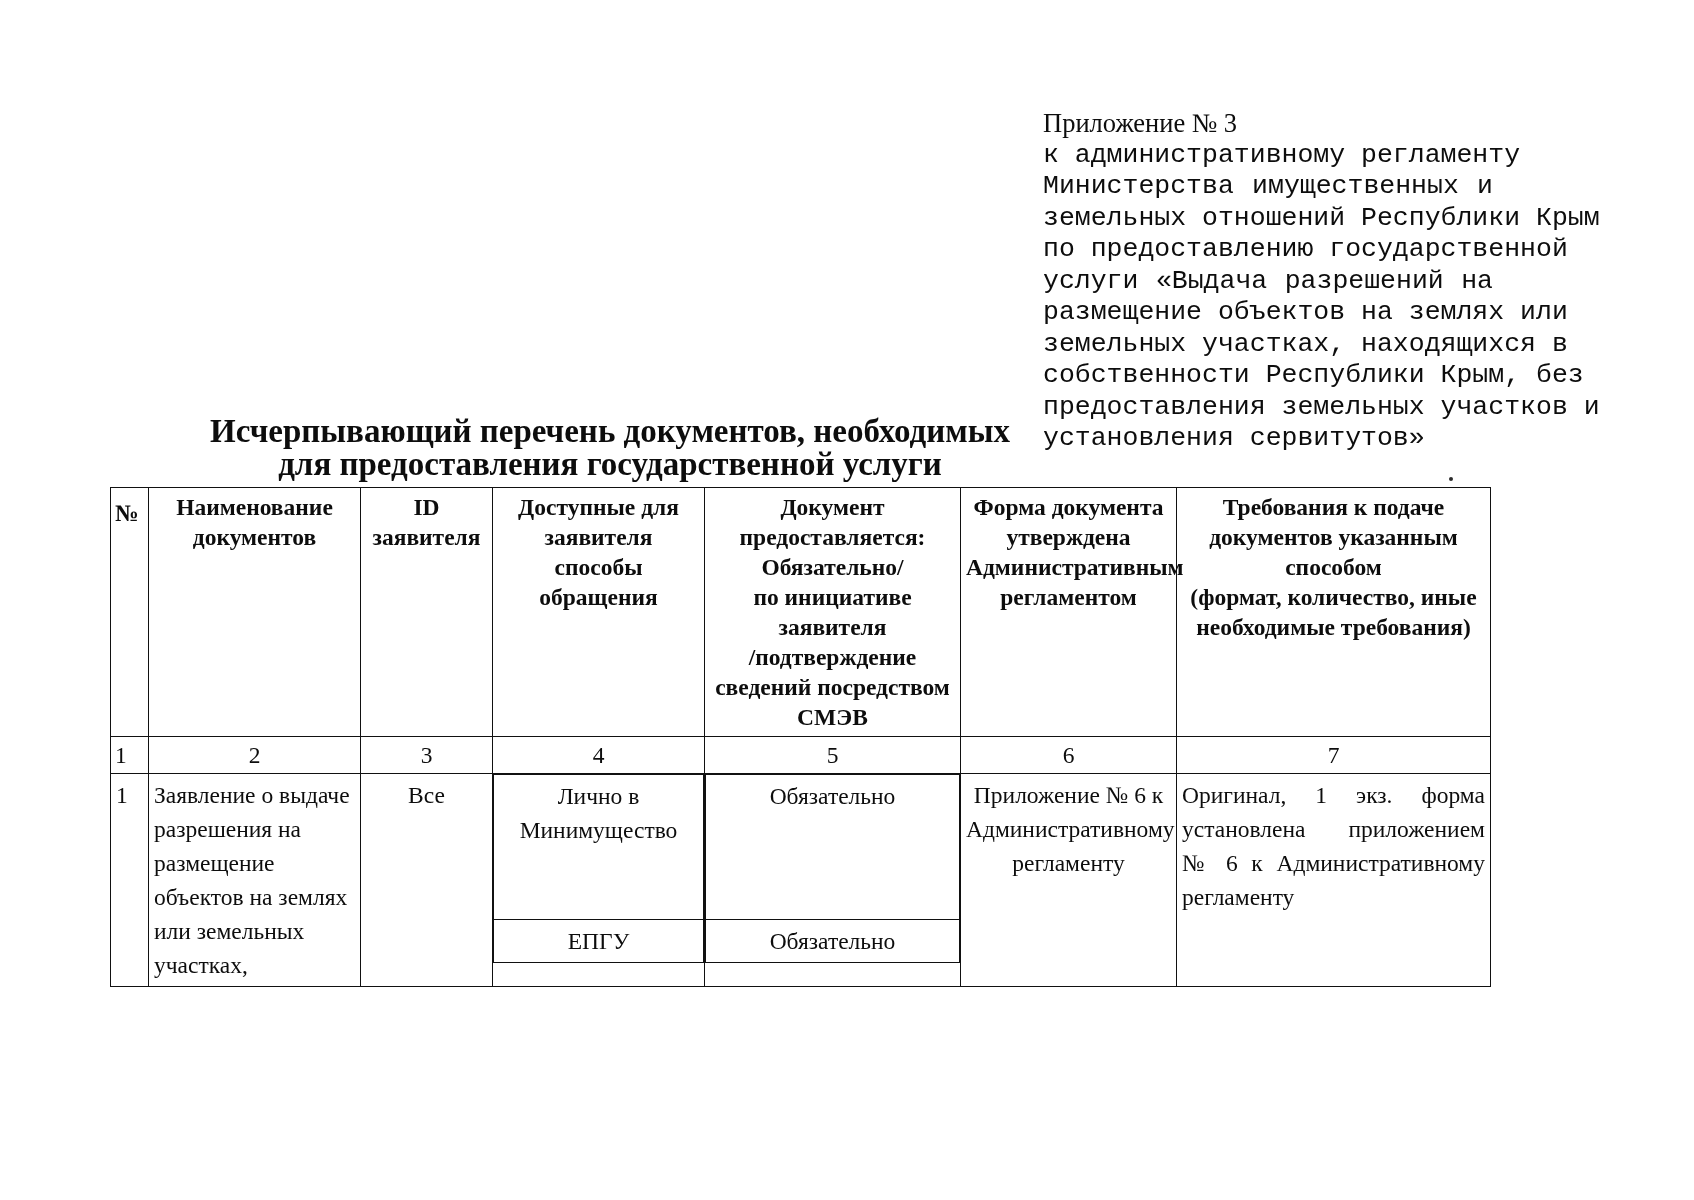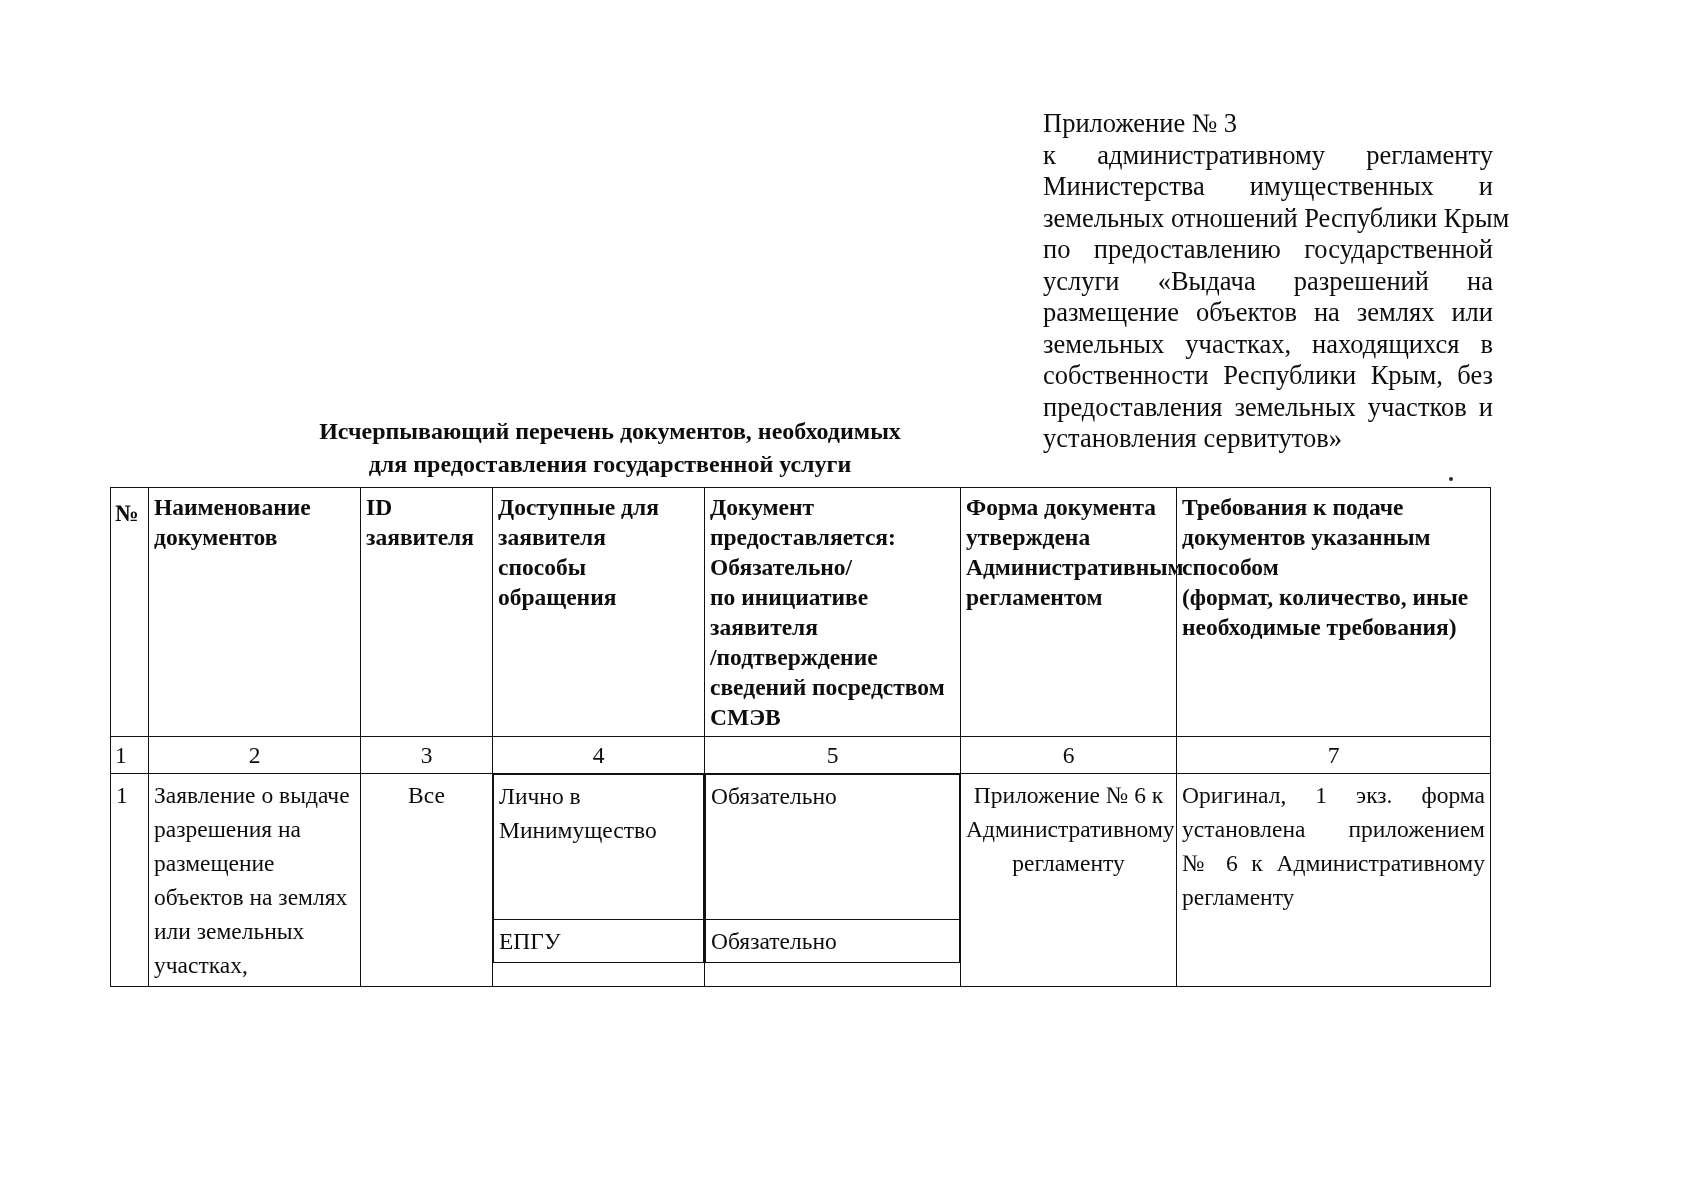--- a/index.html
+++ b/index.html
@@ -39,35 +39,36 @@
     text-align: justify;
     text-align-last: left;
     -moz-text-align-last: left;
   }
   .header-justified .jline {
     display: block;
     text-align: justify;
     text-align-last: justify;
     -moz-text-align-last: justify;
     white-space: nowrap;
+    font-family: Liberation Mono, monospace;
   }
   .header-justified .jline.last {
     text-align-last: left;
     -moz-text-align-last: left;
   }
 
   
   .doc-title {
     position: absolute;
     left: 110px;
     top: 415px;
     width: 1000px;
     text-align: center;
     font-weight: bold;
-    font-size: 24px;
+    font-size: 33px;
     line-height: 33px;
   }
 
   
   .table-wrap {
     position: absolute;
     left: 110px;
     top: 487px;
     width: 1380px;
   }
@@ -85,21 +86,21 @@
   .col-no    { width: 38px;  }
   .col-name  { width: 212px; }
   .col-id    { width: 132px; }
   .col-ways  { width: 212px; }
   .col-doc   { width: 256px; }
   .col-form  { width: 216px; }
   .col-req   { width: 314px; }
 
   .th {
     font-weight: bold;
-    text-align: left;
+    text-align: center;
     line-height: 30px;
     padding-top: 12px;
   }
   .th.left-no {
     text-align: left;
     padding-left: 4px;
     padding-top: 10px;
   }
   .numrow td {
     text-align: center;
@@ -154,21 +155,21 @@
   }
   .subrow-top {
     height: 136px;
   }
   .subrow-div {
     border-top: 1.6px solid #111111 !important;
   }
   .pad-cell { padding: 0 !important; }
   .subcell {
     padding: 4px 5px;
-    text-align: left;
+    text-align: center;
     line-height: 34px;
     vertical-align: top;
   }
 
   .speck {
     position: absolute;
     background: #2b2b2b;
     border-radius: 50%;
   }
 </style>

